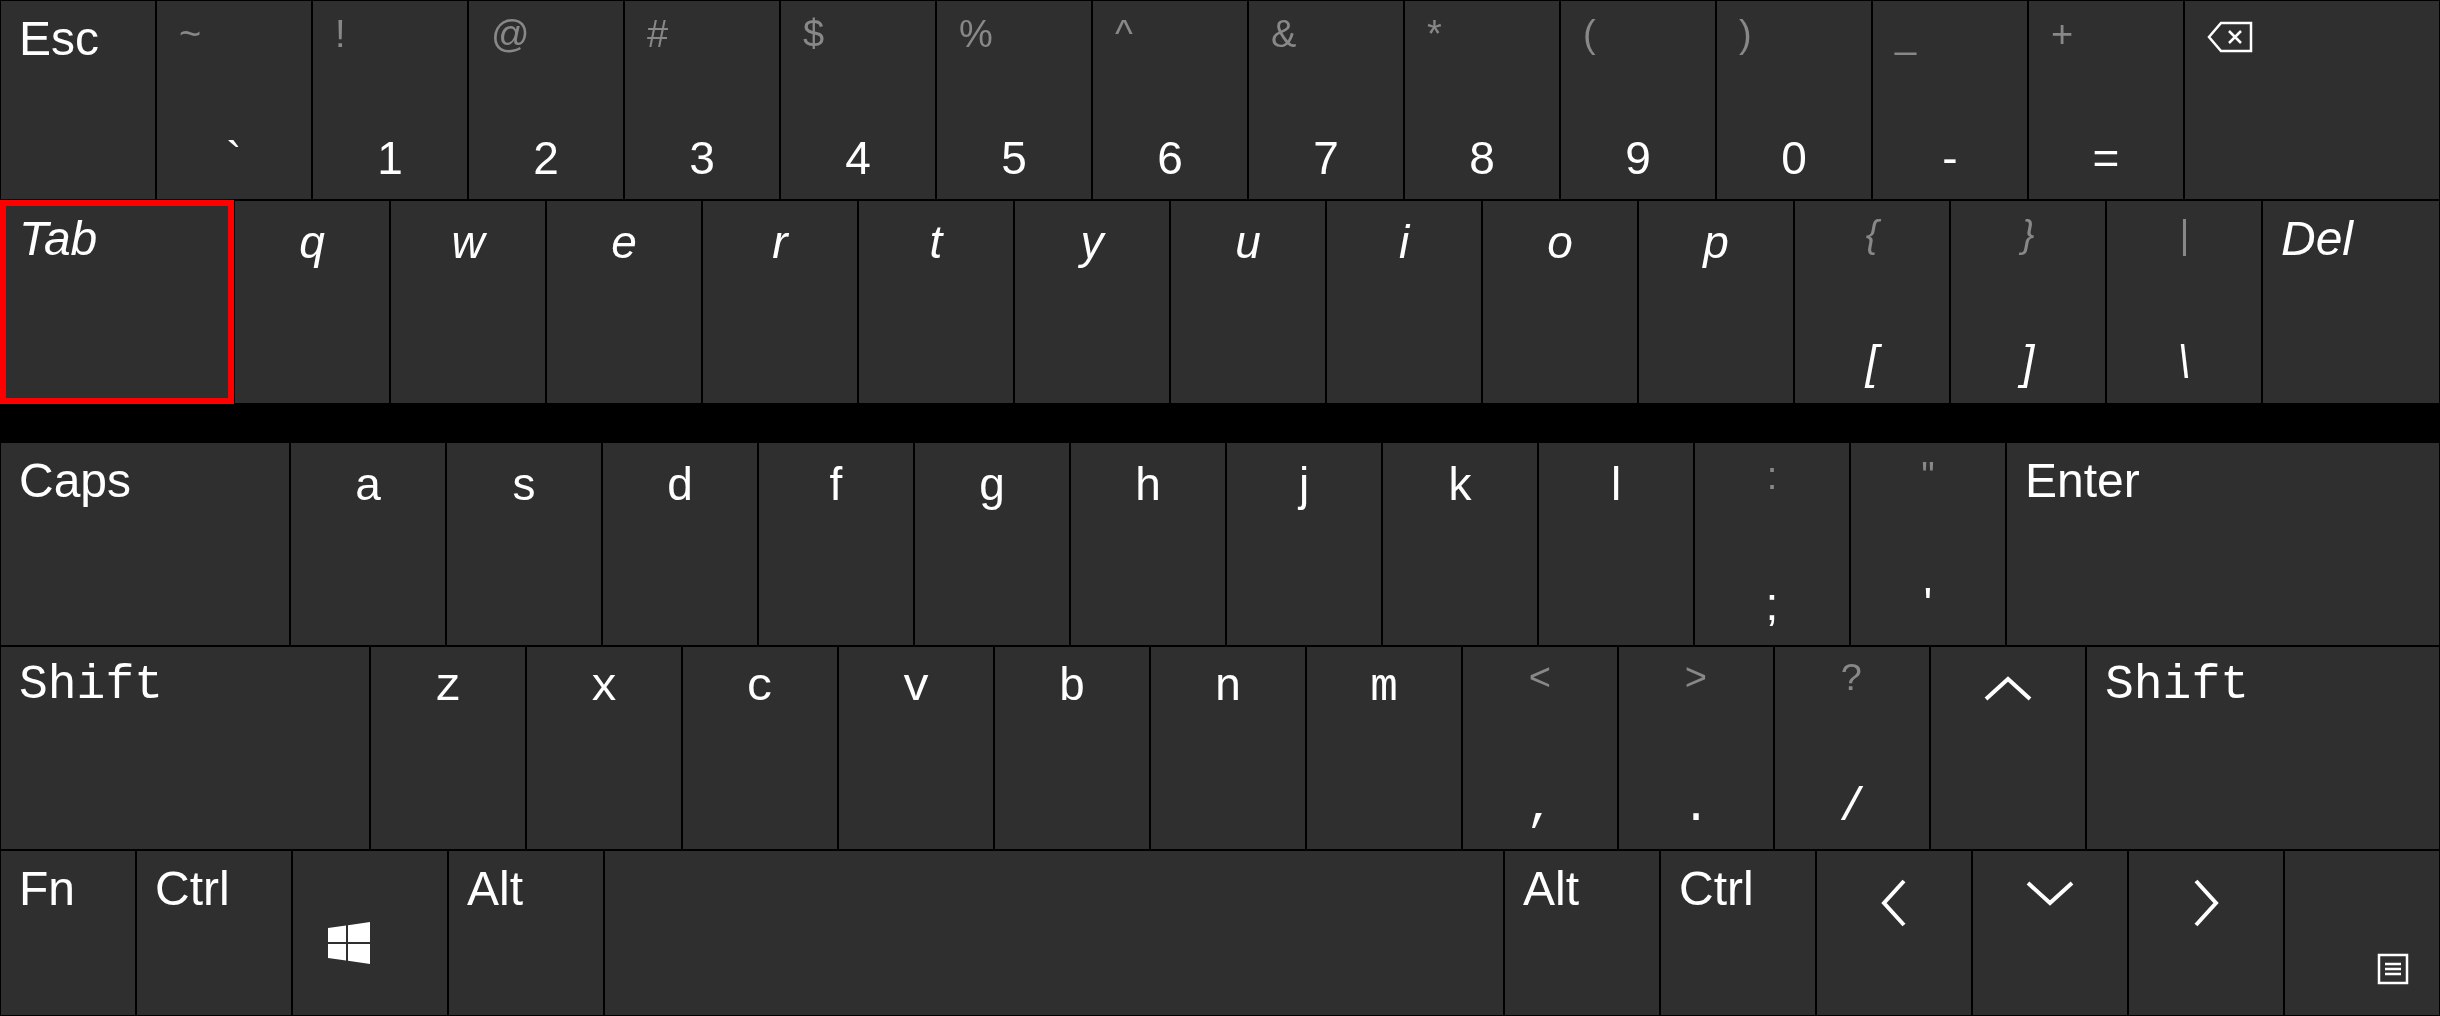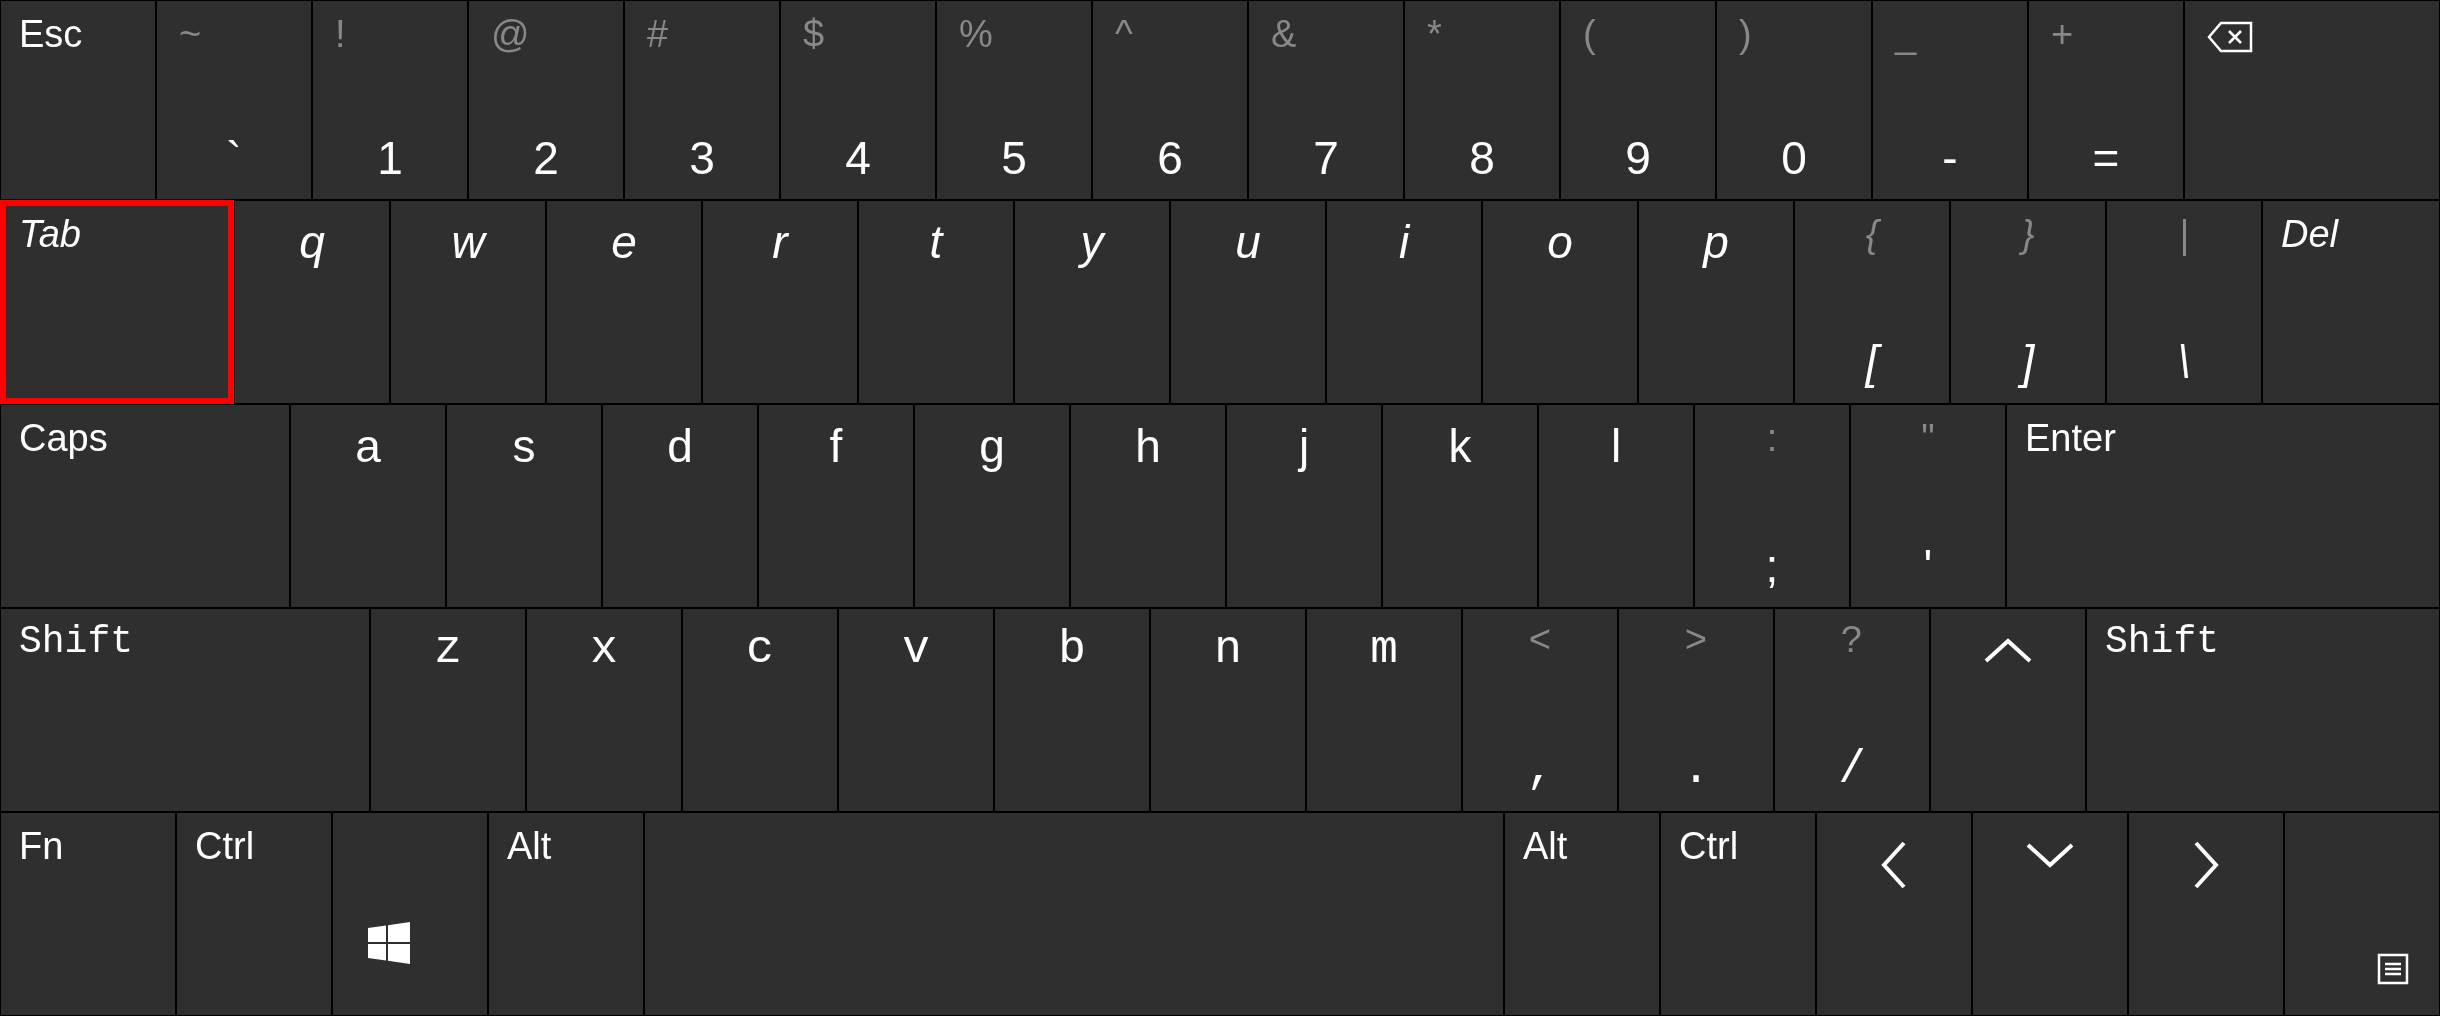--- a/index.html
+++ b/index.html
@@ -42,21 +42,21 @@
   .prim {
     position: absolute;
     font-size: 46px;
     color: #fff;
     line-height: 1;
   }
   .lbl {
     position: absolute;
     top: 14px;
     left: 18px;
-    font-size: 38px;
+    font-size: 48px;
     color: #fff;
     line-height: 1;
   }
   
   .r1 .sec { top: 14px; left: 22px; }
   .r1 .prim { bottom: 18px; left: 0; right: 0; text-align: center; }
   
   .r2 .prim, .r3 .prim, .r4 .prim { top: 18px; left: 0; right: 0; text-align: center; }
   
   .dual .sec  { top: 14px;  left: 0; right: 0; text-align: center; color:#888; }
@@ -179,21 +179,21 @@
     </div>
     <div class="key dual" style="width:156px;">
       <span class="sec">|</span>
       <span class="prim">\</span>
     </div>
     <div class="key" style="flex:1;text-align:center;">
       <span class="lbl">Del</span>
     </div>
   </div>
 
-  <div class="row r3" style="flex:0 0 204px;">
+  <div class="row r3" style="flex:0 0 204px;margin-top:38px;">
     <div class="key" style="width:290px;">
       <span class="lbl">Caps</span>
     </div>
     <div class="key" style="width:156px;">
         <span class="prim">a</span>
       </div>
     <div class="key" style="width:156px;">
         <span class="prim">s</span>
       </div>
     <div class="key" style="width:156px;">
@@ -271,21 +271,21 @@
       <svg width="60" height="40" viewBox="0 0 60 40" fill="none" stroke="#fff" stroke-width="4">
           <path d="M8 30 L30 10 L52 30"></path>
         </svg>
     </div>
     <div class="key" style="flex:1;">
       <span class="lbl">Shift</span>
     </div>
   </div>
 
   <div class="row r5" style="flex:1;">
-    <div class="key" style="width:176px;">
+    <div class="key" style="width:136px;">
       <span class="lbl">Fn</span>
     </div>
     <div class="key" style="width:156px;">
       <span class="lbl">Ctrl</span>
     </div>
     <div class="key" style="width:156px;">
       <svg class="icon-center" width="42" height="42" viewBox="0 0 42 42" style="top:auto;left:auto;position:absolute;bottom:30px;right:0;left:0;margin:auto;" fill="#fff">
         <path d="M0 6 L18 3.5 L18 20 L0 20 Z M20 3.2 L42 0 L42 20 L20 20 Z M0 22 L18 22 L18 38.5 L0 36 Z M20 22 L42 22 L42 42 L20 38.8 Z"></path>
       </svg>
     </div>

